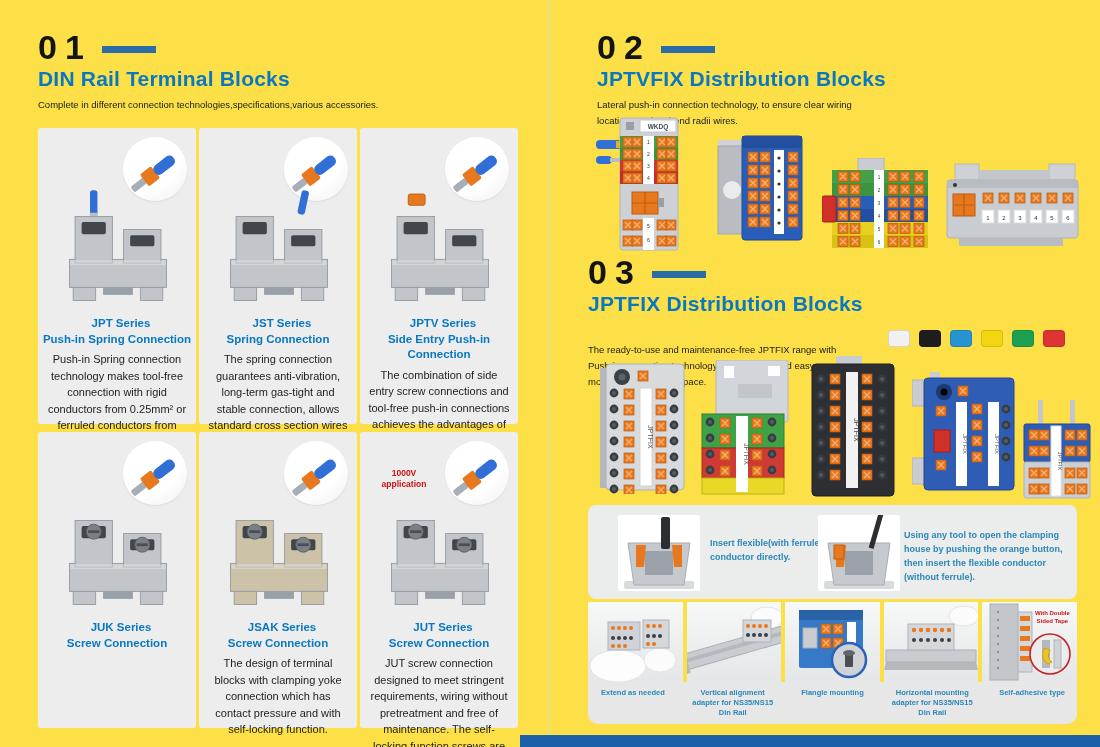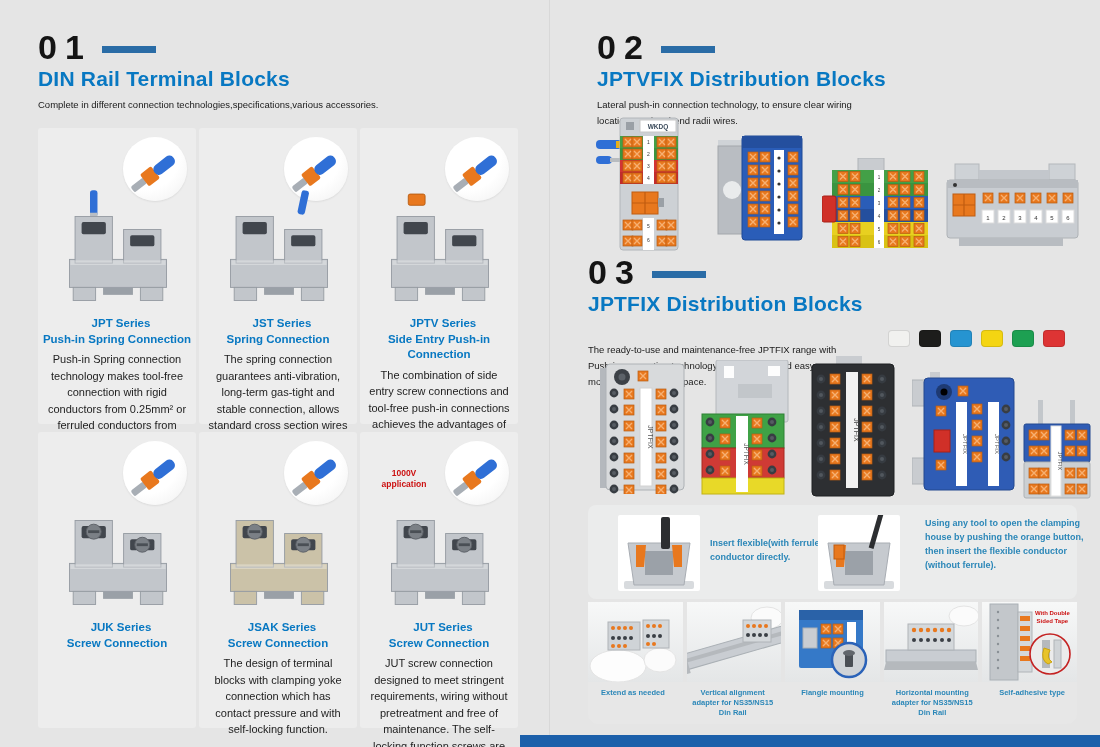--- a/index.html
+++ b/index.html
@@ -1,18 +1,18 @@
 <!DOCTYPE html>
 <html><head>
 <meta charset="utf-8">
 <style>
   * { box-sizing: border-box; margin: 0; padding: 0; }
   html,body { width:1100px; height:747px; background:#ffffff;
     font-family:"Liberation Sans", sans-serif; }
-  .sheet { position:relative; width:1100px; height:747px; overflow:hidden; background:#e5e5e5; }
+  .sheet { position:relative; width:1100px; height:747px; overflow:hidden; background:#fde047; }
 
   
   .divider { position:absolute; left:549px; top:0; width:1px; height:747px; background:#d8d8d8; }
   .bottom-bar { position:absolute; left:520px; bottom:0; width:580px; height:12px; background:#1c60aa; }
   .sec-head { position:absolute; }
   .sec-num { font-size:34px; font-weight:700; color:#141414; letter-spacing:8px; line-height:1; }
   .sec-dash { display:inline-block; width:54px; height:7px; background:#2a6ca6; margin-left:10px; position:relative; top:-6px; }
   .sec-title { font-size:21px; font-weight:700; color:#0878c2; margin-top:3px; letter-spacing:0.2px; }
   .sec-sub { font-size:9.5px; color:#1a1a1a; margin-top:6px; line-height:1.7; }
   svg text { font-family:"Liberation Sans", sans-serif; }
@@ -510,21 +510,21 @@
           <rect x="6" y="66" width="70" height="8" rx="2" fill="#d8dbde"></rect>
           <path d="M10 28 L72 28 L66 70 L16 70 Z" fill="#c6cacf" stroke="#a8adb3"></path>
           <rect x="27" y="36" width="28" height="24" fill="#9ba1a8"></rect>
           <path d="M18 30 l10 0 l-2 22 l-8 0 z" fill="#e8781e"></path>
           <rect x="16" y="30" width="10" height="14" fill="#e8781e" stroke="#c05c10"></rect>
           <g transform="rotate(16 58 18)">
               <rect x="55" y="-4" width="5" height="38" fill="#2c2e31"></rect>
             </g>
         </svg>
       </div>
-      <p class="instr-text" style="left:316px; top:12px; width:164px;margin-left:21px;">Using any tool to open the clamping house by pushing the orange button, then insert the flexible conductor (without ferrule).</p>
+      <p class="instr-text" style="left:316px; top:24px; width:164px;">Using any tool to open the clamping house by pushing the orange button, then insert the flexible conductor (without ferrule).</p>
     </div>
 
     <div class="mounting">
       <div class="tiles">
         <div class="tile">
           <svg width="95" height="80" viewBox="0 0 95 80">
             <ellipse cx="30" cy="64" rx="28" ry="16" fill="#fdfdfd" stroke="#e4e4e4"></ellipse>
             <ellipse cx="72" cy="58" rx="16" ry="12" fill="#fbfbfb" stroke="#e4e4e4"></ellipse>
             <rect x="20" y="20" width="32" height="28" fill="#cfd3d7" stroke="#b0b4b8"></rect>
             <rect x="55" y="18" width="26" height="28" fill="#d4d8db" stroke="#b0b4b8"></rect>

